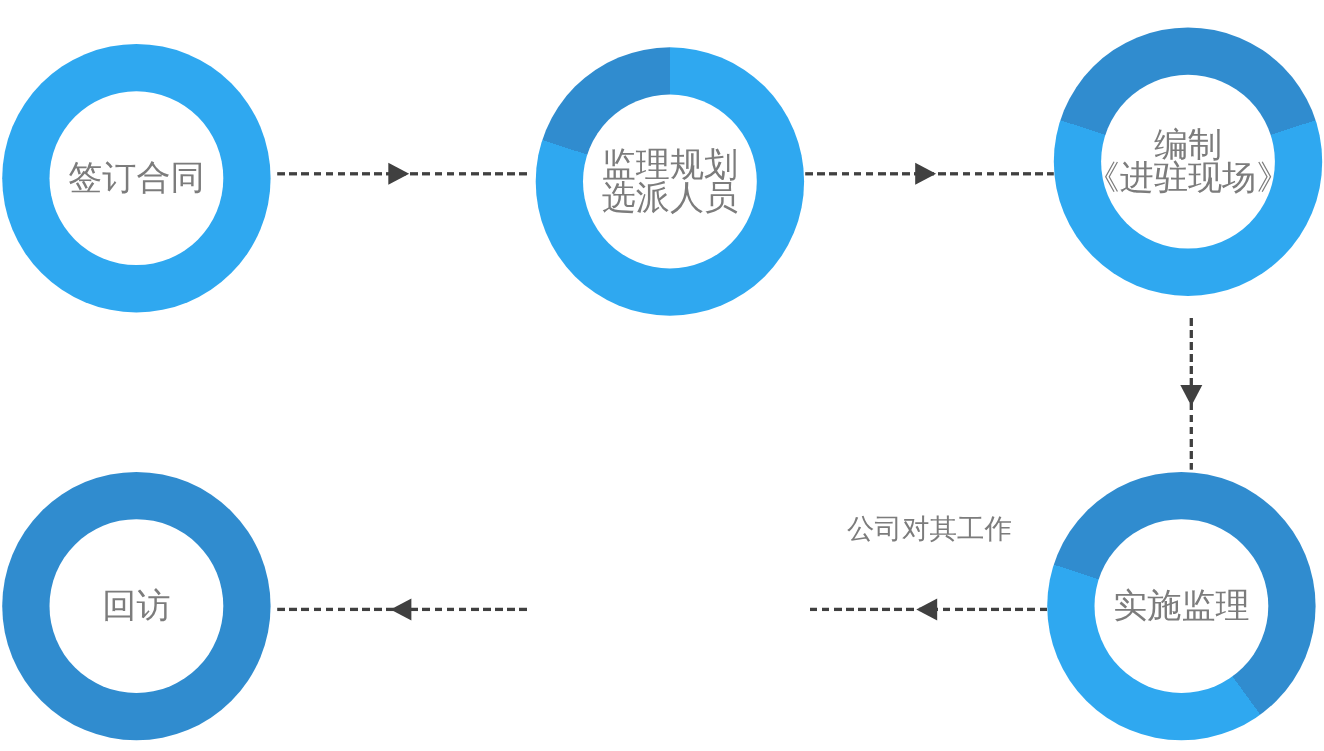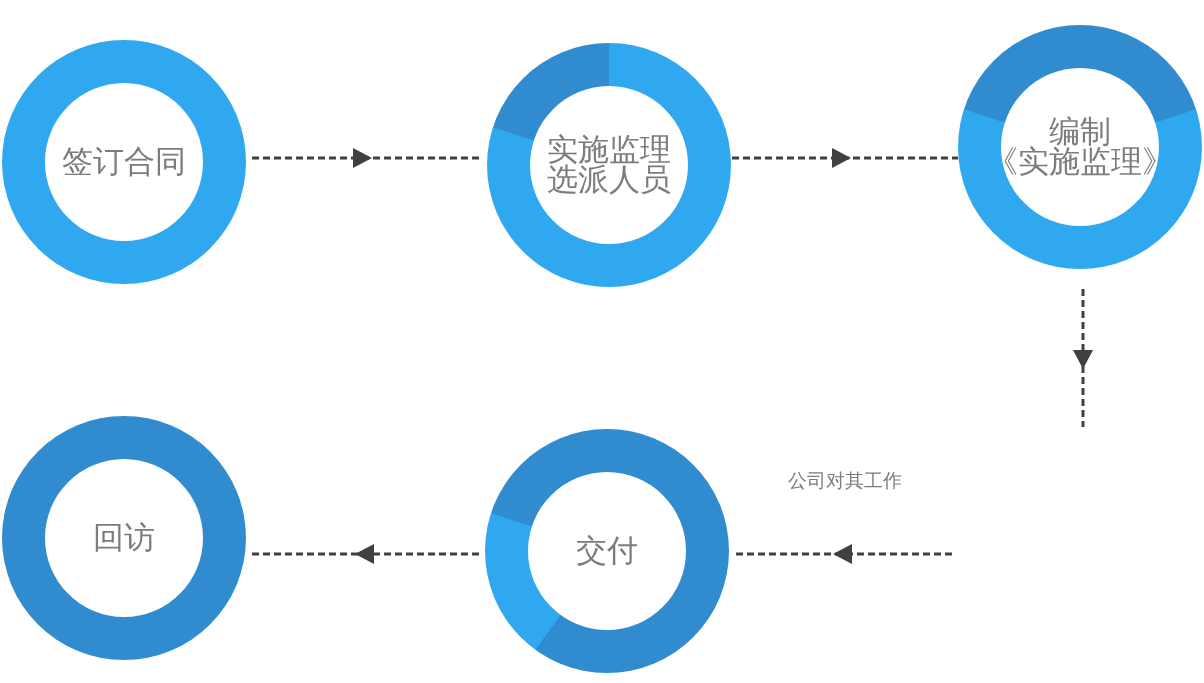--- a/index.html
+++ b/index.html
@@ -49,61 +49,61 @@
   .tri-left{top:50%;transform:translateY(-50%);
     border-top:10px solid transparent;border-bottom:10px solid transparent;
     border-right:19px solid var(--arrow);}
   .tri-down{left:50%;transform:translateX(-50%);
     border-left:10px solid transparent;border-right:10px solid transparent;
     border-top:19px solid var(--arrow);}
 
   
   .annotation{
     position:absolute;left:745px;top:466px;width:200px;text-align:center;
-    color:var(--label);font-size:19px;line-height:30px;z-index:3;
+    color:var(--label);font-size:25px;line-height:30px;z-index:3;
   }
   .annotation .line{display:block;white-space:nowrap;}
 </style>
 </head>
 <body>
 
 <div class="canvas">
 
   <div class="node" style="left: 2px; top: 40px; background: conic-gradient(from 288deg, rgb(48, 140, 207) 0deg, rgb(48, 140, 207) 0deg, rgb(47, 168, 240) 0deg, rgb(47, 168, 240) 360deg);">
     <div class="hole"></div>
     <div class="label">
       <span class="line">签订合同</span>
     </div>
   </div>
 
   <div class="node" style="left: 487px; top: 43px; background: conic-gradient(from 288deg, rgb(48, 140, 207) 0deg, rgb(48, 140, 207) 72deg, rgb(47, 168, 240) 72deg, rgb(47, 168, 240) 360deg);">
     <div class="hole"></div>
     <div class="label">
-      <span class="line">实施监理</span>
+      <span class="line">监理规划</span>
       <span class="line">选派人员</span>
     </div>
   </div>
 
   <div class="node" style="left: 958px; top: 25px; background: conic-gradient(from 288deg, rgb(48, 140, 207) 0deg, rgb(48, 140, 207) 144deg, rgb(47, 168, 240) 144deg, rgb(47, 168, 240) 360deg);">
     <div class="hole"></div>
     <div class="label">
       <span class="line">编制</span>
-      <span class="line">《实施监理》</span>
+      <span class="line">《进驻现场》</span>
+    </div>
+  </div>
+
+  <div class="node" style="left: 952px; top: 429px; background: conic-gradient(from 288deg, rgb(48, 140, 207) 0deg, rgb(48, 140, 207) 216deg, rgb(47, 168, 240) 216deg, rgb(47, 168, 240) 360deg);">
+    <div class="hole"></div>
+    <div class="label">
+      <span class="line">实施监理</span>
     </div>
   </div>
 
 
-  <div class="node" style="left: 485px; top: 429px; background: conic-gradient(from 288deg, rgb(48, 140, 207) 0deg, rgb(48, 140, 207) 288deg, rgb(47, 168, 240) 288deg, rgb(47, 168, 240) 360deg);">
-    <div class="hole"></div>
-    <div class="label">
-      <span class="line">交付</span>
-    </div>
-  </div>
-
-  <div class="node" style="left: 2px; top: 416px; background: conic-gradient(from 288deg, rgb(48, 140, 207) 0deg, rgb(48, 140, 207) 360deg, rgb(47, 168, 240) 360deg, rgb(47, 168, 240) 360deg);">
+  <div class="node" style="left: 2px; top: 429px; background: conic-gradient(from 288deg, rgb(48, 140, 207) 0deg, rgb(48, 140, 207) 360deg, rgb(47, 168, 240) 360deg, rgb(47, 168, 240) 360deg);">
     <div class="hole"></div>
     <div class="label">
       <span class="line">回访</span>
     </div>
   </div>
 
   <div class="arrow h" style="left:252px;top:148px;width:228px;">
     <div class="dash-h"></div>
     <div class="tri tri-right" style="left:101px;"></div>
   </div>

